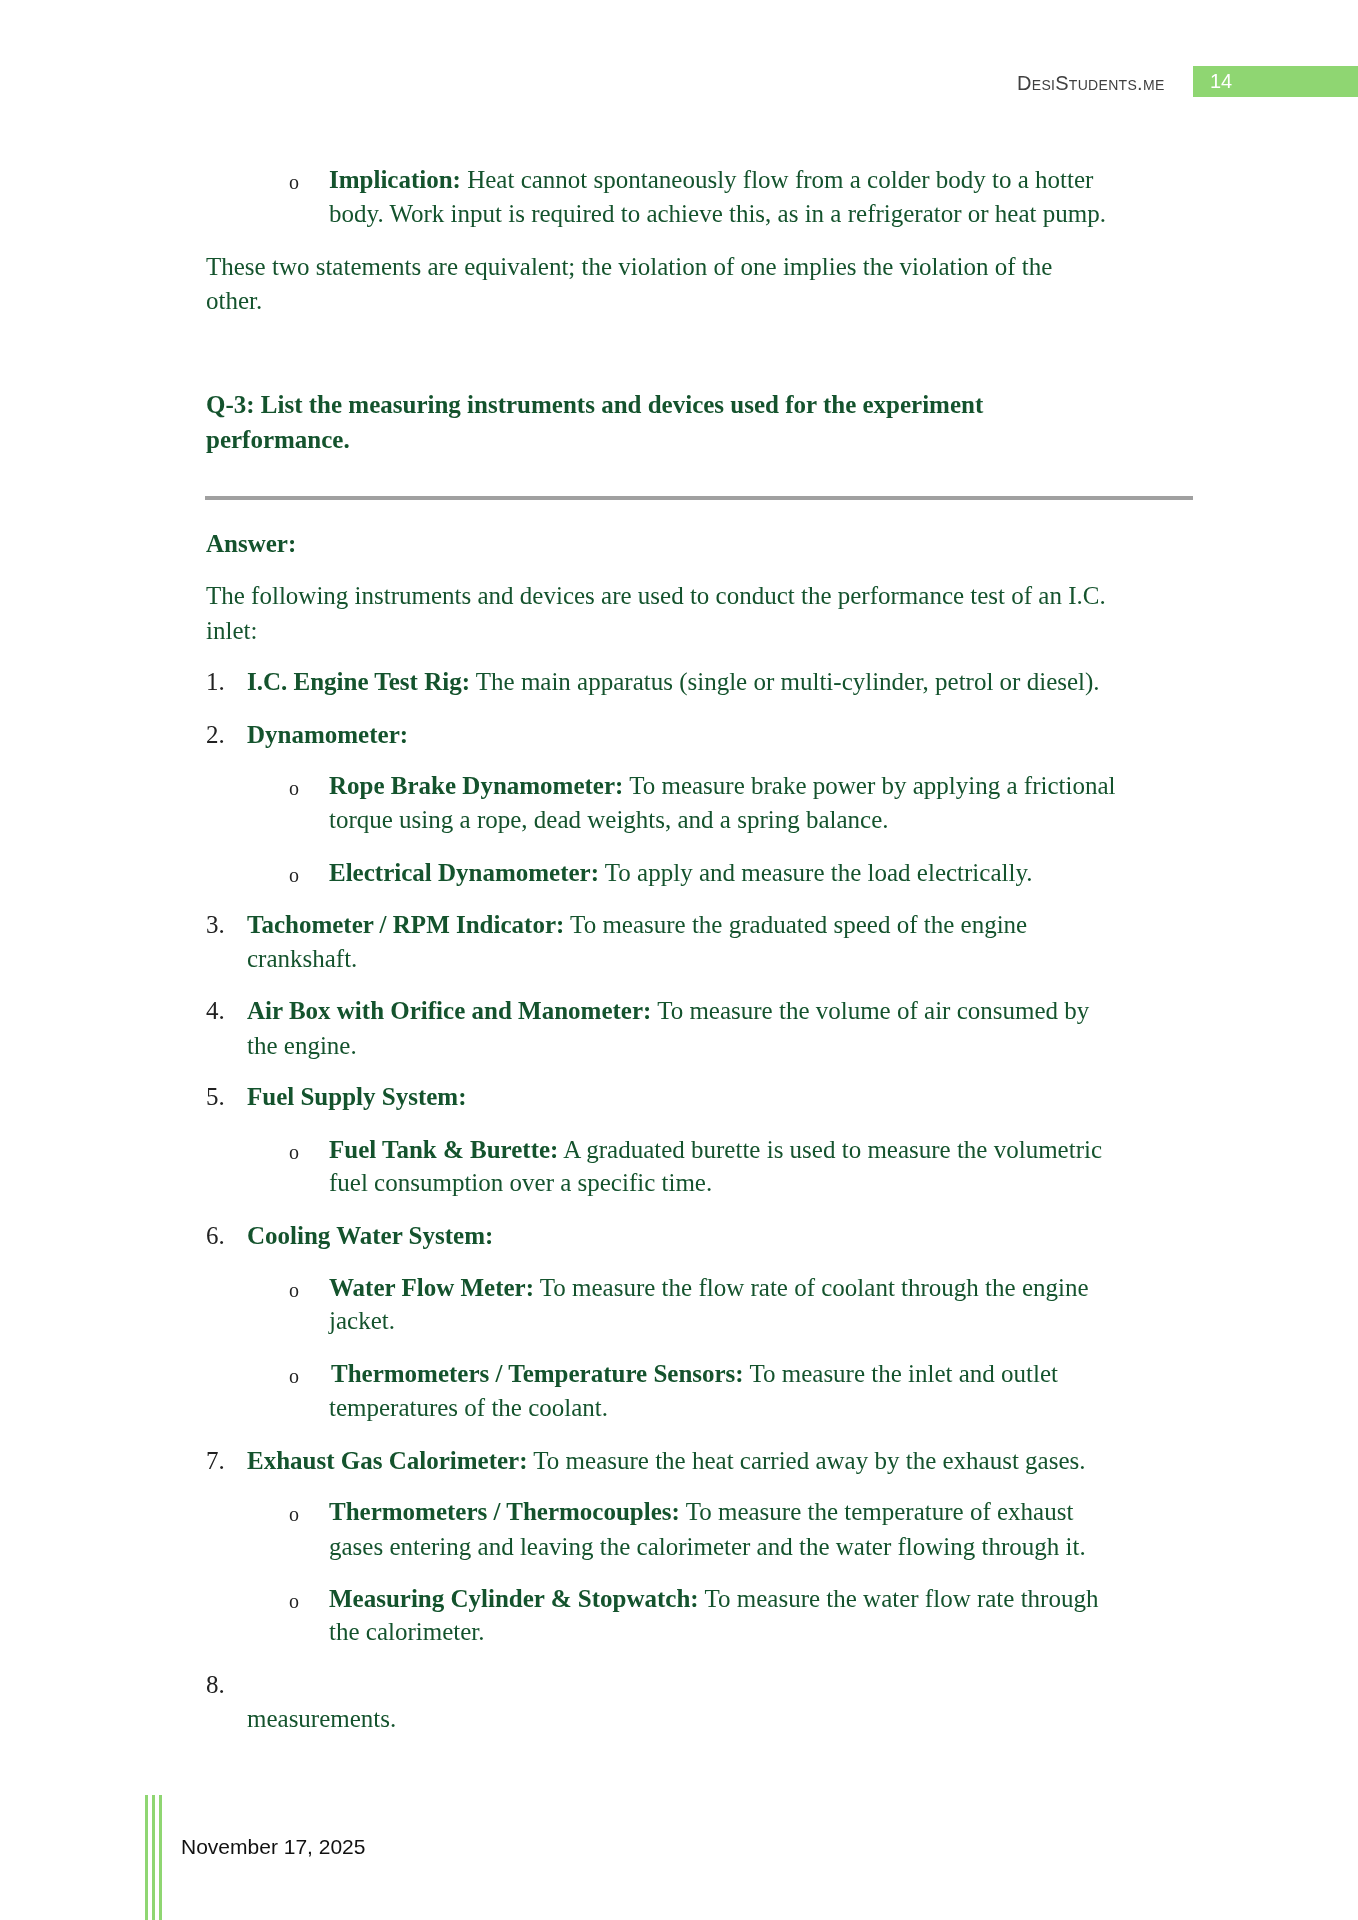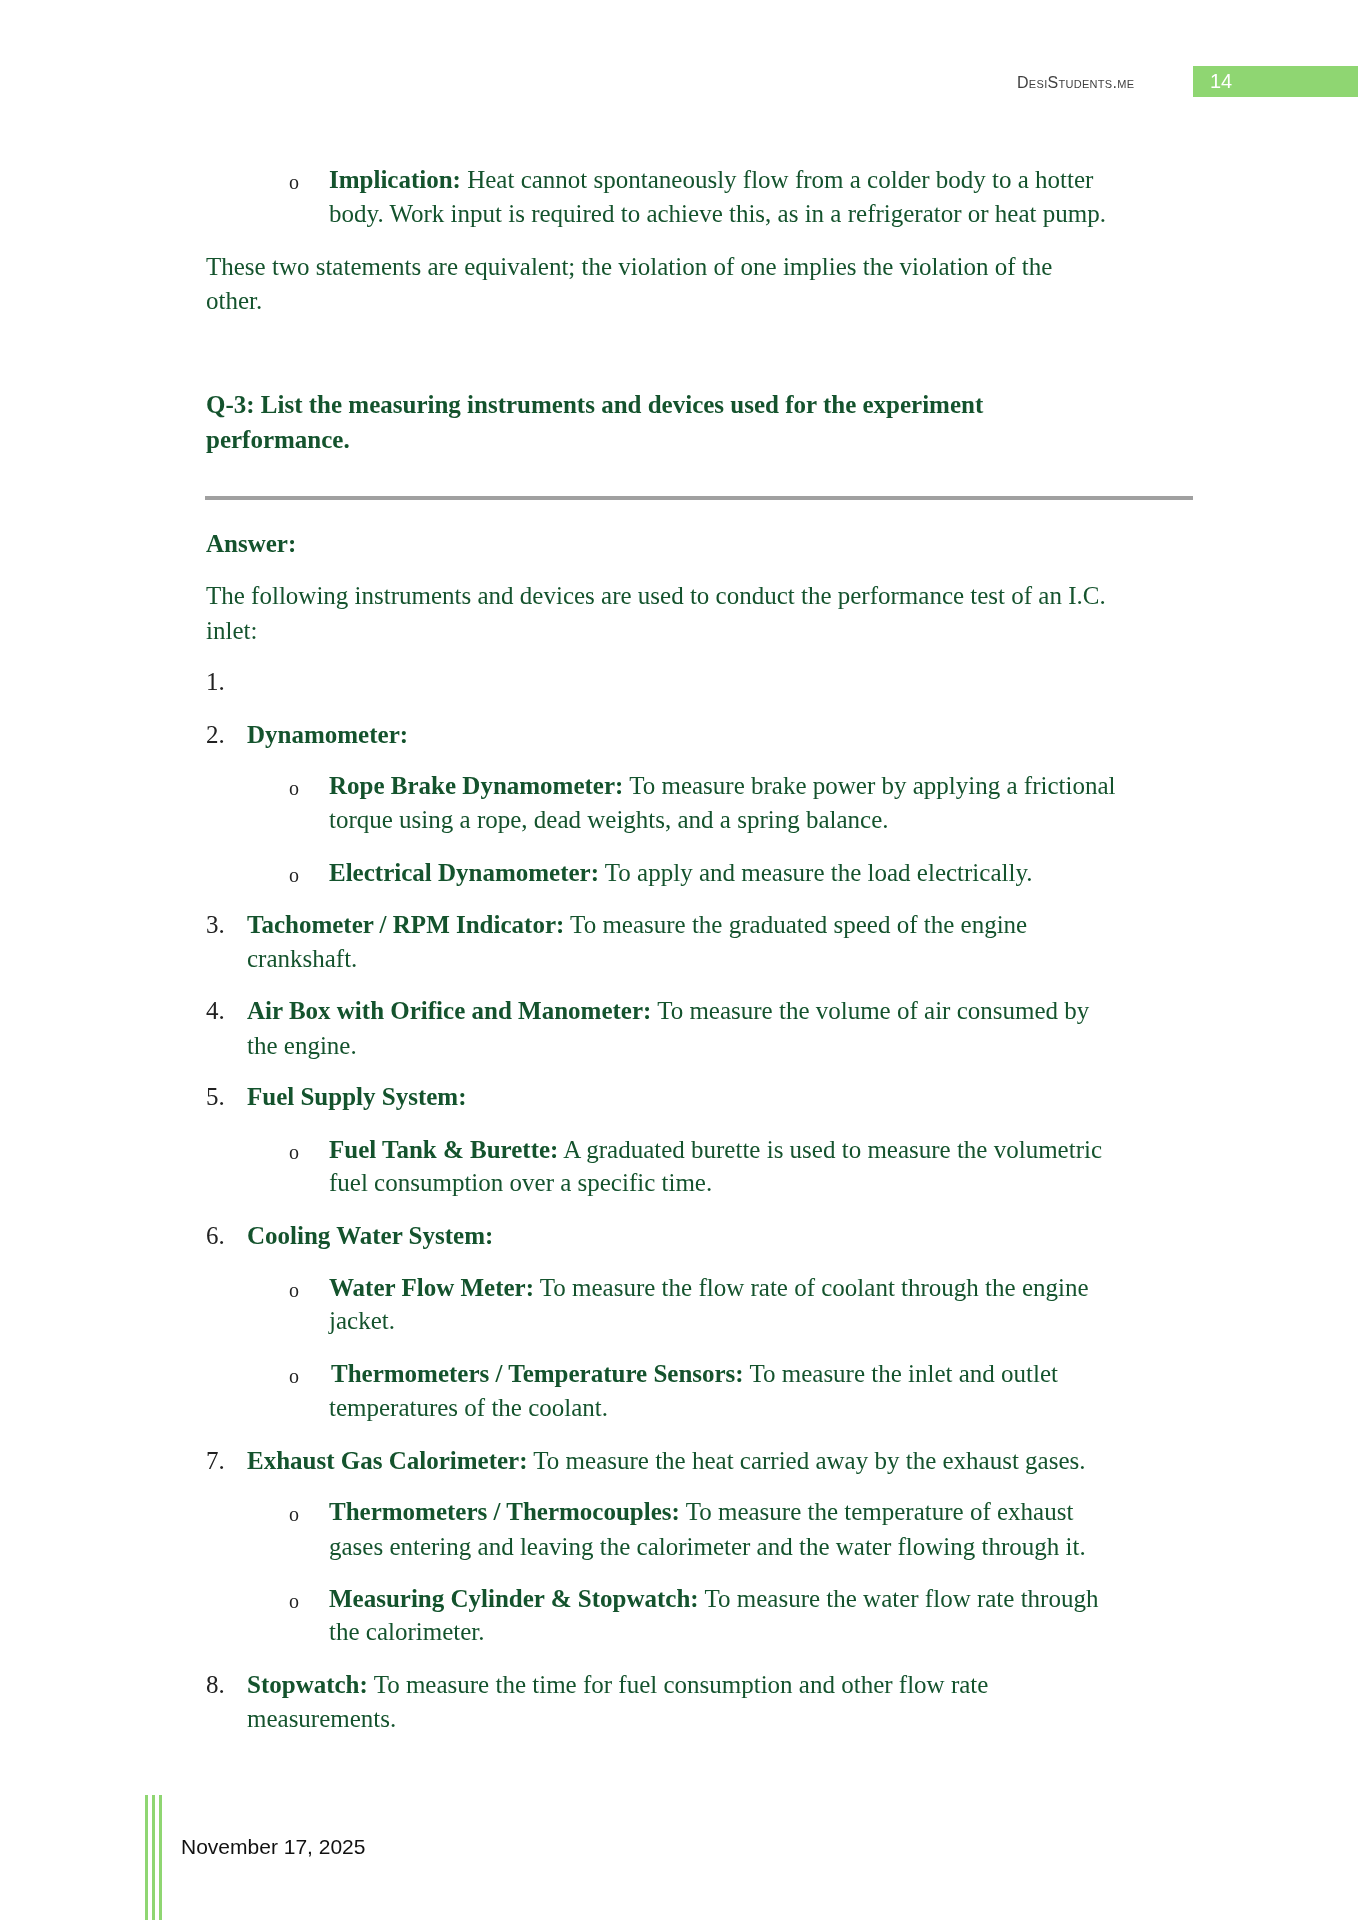--- a/index.html
+++ b/index.html
@@ -1,20 +1,20 @@
 <!DOCTYPE html>
 <html><head>
 <meta charset="utf-8">
 <style>
   html, body { margin: 0; padding: 0; background: #ffffff; }
   body { width: 1358px; height: 1920px; position: relative; overflow: hidden; }
   .page { position: absolute; left: 0; top: 0; width: 1358px; height: 1920px; background: #fff; }
   .hdr-site {
     position: absolute; left: 1017px; top: 69px; height: 28px; line-height: 28px;
-    font-family: "Liberation Sans", sans-serif; font-size: 16px; color: #404040;
+    font-family: "Liberation Sans", sans-serif; font-size: 20px; color: #404040;
     font-variant: small-caps; letter-spacing: 0.3px;
   }
   .hdr-bar {
     position: absolute; left: 1193px; top: 66px; width: 165px; height: 31px;
     background: #8fd672;
   }
   .hdr-num {
     position: absolute; left: 1210px; top: 66px; height: 31px; line-height: 31px;
     font-family: "Liberation Sans", sans-serif; font-size: 20px; color: #ffffff;
   }
@@ -52,20 +52,21 @@
   <div class="ln" style="left:206px; top:389px; font-weight:bold;">Q-3: List the measuring instruments and devices used for the experiment</div>
   <div class="ln" style="left:206px; top:424px; font-weight:bold;">performance.</div>
 
   <div class="rule"></div>
 
   <div class="ln" style="left:206px; top:528px; font-weight:bold;">Answer:</div>
   <div class="ln" style="left:206px; top:580px;">The following instruments and devices are used to conduct the performance test of an I.C.</div>
   <div class="ln" style="left:206px; top:615px;">inlet:</div>
 
   <div class="num" style="left:206px; top:666px;">1.</div>
+  <div class="ln" style="left:247px; top:666px;"><b>I.C. Engine Test Rig:</b><span> The main apparatus (single or multi-cylinder, petrol or diesel).</span></div>
 
   <div class="num" style="left:206px; top:719px;">2.</div>
   <div class="ln" style="left:247px; top:719px;"><b>Dynamometer:</b></div>
 
   <div class="bul" style="left:289px; top:772px;">o</div>
   <div class="ln" style="left:329px; top:770px;"><b>Rope Brake Dynamometer:</b><span> To measure brake power by applying a frictional</span></div>
   <div class="ln" style="left:329px; top:804px;">torque using a rope, dead weights, and a spring balance.</div>
 
   <div class="bul" style="left:289px; top:859px;">o</div>
   <div class="ln" style="left:329px; top:857px;"><b>Electrical Dynamometer:</b><span> To apply and measure the load electrically.</span></div>
@@ -101,20 +102,19 @@
 
   <div class="bul" style="left:289px; top:1498px;">o</div>
   <div class="ln" style="left:329px; top:1496px;"><b>Thermometers / Thermocouples:</b><span> To measure the temperature of exhaust</span></div>
   <div class="ln" style="left:329px; top:1531px;">gases entering and leaving the calorimeter and the water flowing through it.</div>
 
   <div class="bul" style="left:289px; top:1585px;">o</div>
   <div class="ln" style="left:329px; top:1583px;text-align:center;"><b>Measuring Cylinder &amp; Stopwatch:</b><span> To measure the water flow rate through</span></div>
   <div class="ln" style="left:329px; top:1616px;">the calorimeter.</div>
 
   <div class="num" style="left:206px; top:1669px;">8.</div>
-  <div class="ln" style="left:247px; top:1669px;"><b>Stopwatch:</b><span> To measure the time for fuel consumption and other flow rate</span></div>
   <div class="ln" style="left:247px; top:1703px;">measurements.</div>
 
   <div class="vline" style="left:145px;"></div>
   <div class="vline" style="left:152px;"></div>
   <div class="vline" style="left:159px;"></div>
   <div class="date">November 17, 2025</div>
 </div>
 
 </body></html>

